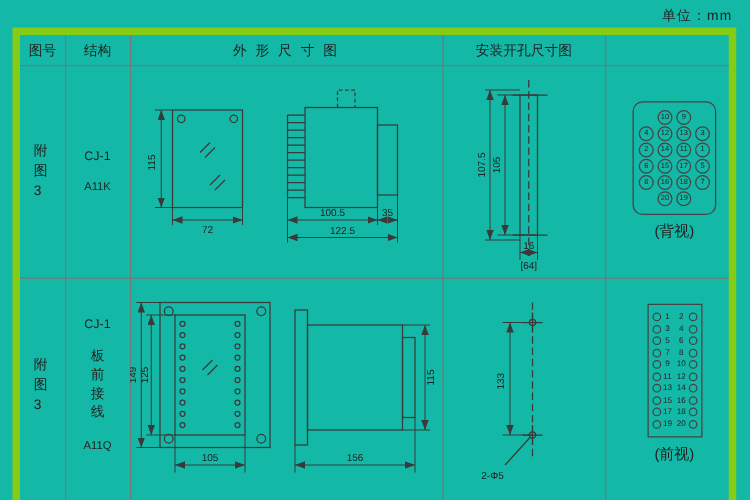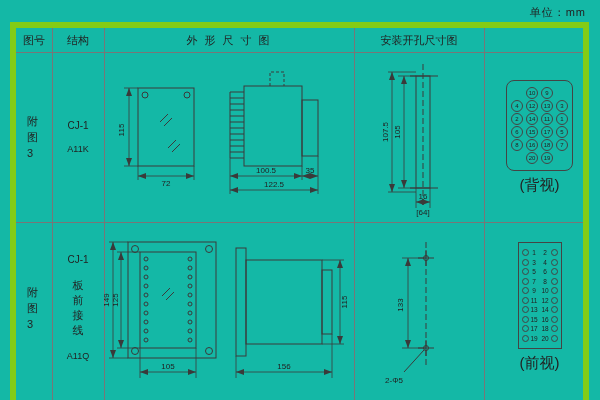--- a/index.html
+++ b/index.html
@@ -16,21 +16,21 @@
   .mount{width:13px;text-align:center;font-size:11px;line-height:15px;word-break:break-all}
   .code{font-size:9px}
   .termcell{display:flex;flex-direction:column;align-items:center;justify-content:center}
   .tbox1{border:1px solid #444;border-radius:8px;padding:5px 4px}
   .trow{display:flex;justify-content:center;gap:3px;margin:1px 0}
   .tcircle{width:10px;height:10px;border:1px solid #444;border-radius:50%;font-size:6px;display:flex;align-items:center;justify-content:center}
   .tbox2{border:1px solid #444;padding:5px 3px}
   .t2row{display:flex;align-items:center;justify-content:center;height:9.5px}
   .t2c{width:5px;height:5px;border:1px solid #444;border-radius:50%;flex:0 0 auto}
   .t2n{font-size:6.5px;width:11px;text-align:center}
-  .tview{font-size:15px;margin-top:5px;text-align:center}
+  .tview{font-size:12px;margin-top:5px;text-align:center}
   svg{display:block}
   svg text{font-family:"Liberation Sans",sans-serif;font-size:8px;fill:#222;text-anchor:middle}
   .geo{stroke:#3a3a3a;fill:none;stroke-width:1}
   .dimline{stroke:#3a3a3a;fill:none;stroke-width:0.8}
 </style>
 </head>
 <body>
 
 <div class="page">
   <div class="unit">单位：mm</div>

